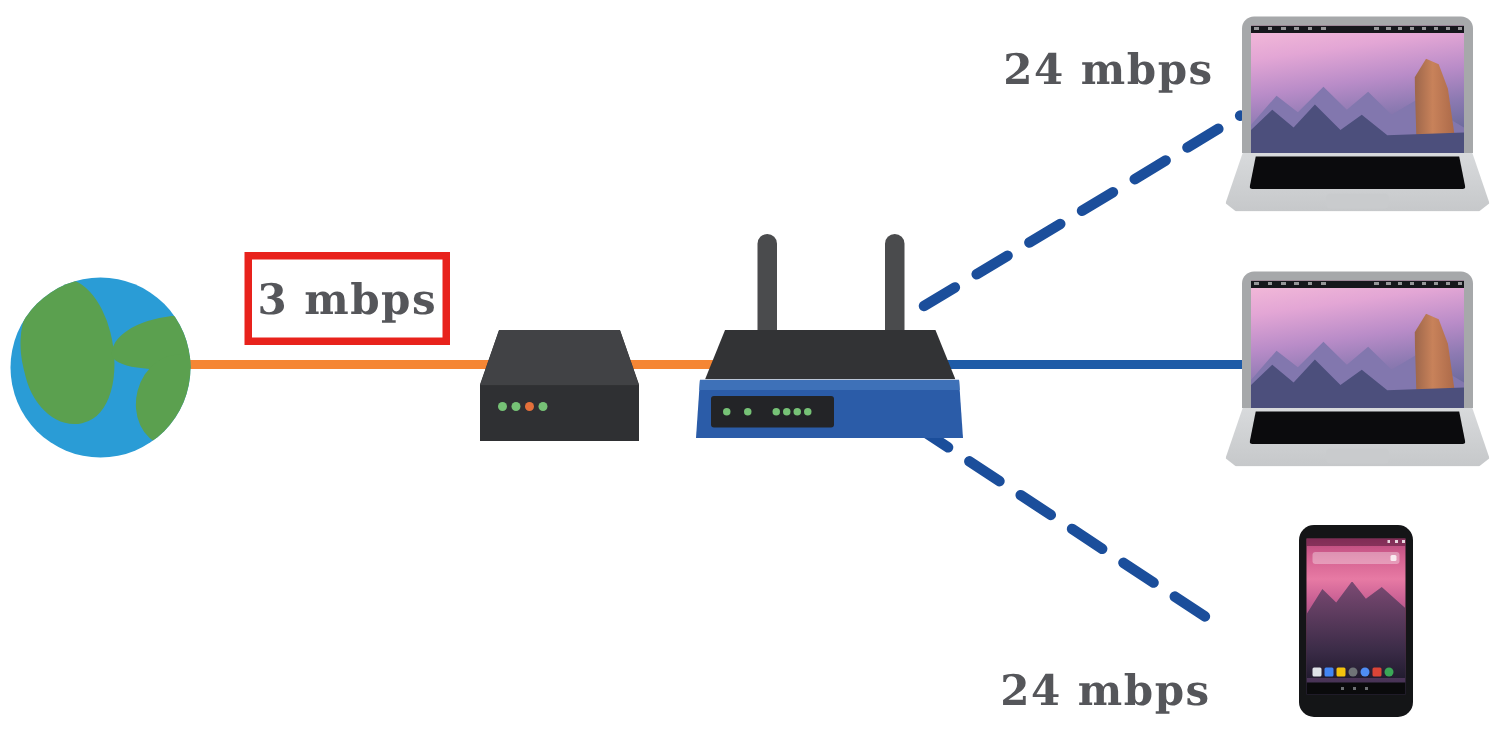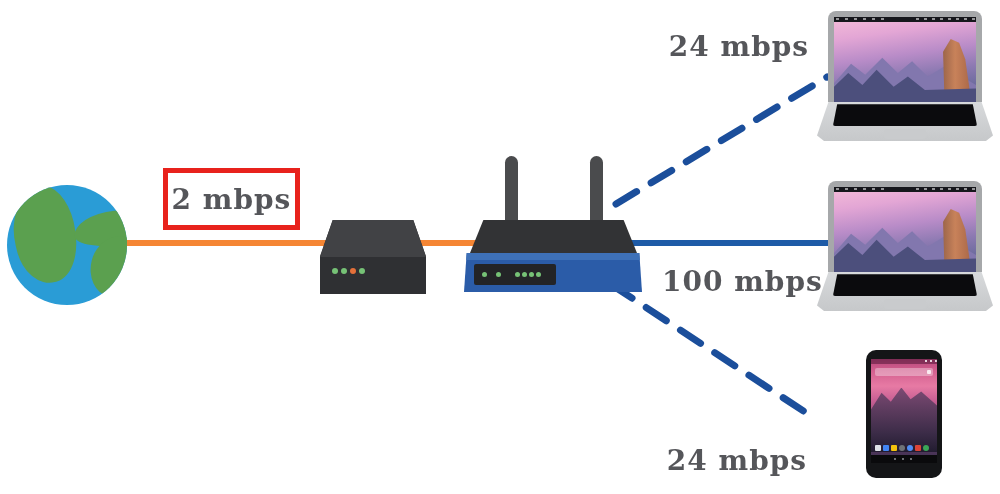--- a/index.html
+++ b/index.html
@@ -99,25 +99,24 @@
 <div class="canvas">
 
   <svg id="lines" viewBox="0 0 1000 494">
     <line x1="122" y1="243" x2="500" y2="243" stroke="#f58634" stroke-width="6"></line>
     <line x1="630" y1="243" x2="832" y2="243" stroke="#1e5ba7" stroke-width="6"></line>
     <line x1="616" y1="204" x2="827" y2="77" stroke="#1b4e9b" stroke-width="7" stroke-dasharray="24 17" stroke-linecap="round"></line>
     <line x1="612" y1="285" x2="817" y2="420" stroke="#1b4e9b" stroke-width="7" stroke-dasharray="24 17" stroke-linecap="round"></line>
   </svg>
 
   <div class="highlight-box" style="left:163px;top:168px;width:127px;height:52px;">
-    <span class="speed-label" style="position:static;">2 mbps</span>
+    <span class="speed-label" style="position:static;">3 mbps</span>
   </div>
 
   <div class="speed-label" style="left:664px;top:30px;width:150px;">24 mbps</div>
-  <div class="speed-label" style="left:662px;top:265px;width:160px;">100 mbps</div>
   <div class="speed-label" style="left:662px;top:444px;width:150px;">24 mbps</div>
 
   <div class="abs globe">
     <div class="land land-west"></div>
     <div class="land land-east-arm"></div>
     <div class="land land-east-blob"></div>
   </div>
 
   <div class="abs modem">
     <div class="modem-body"></div>

